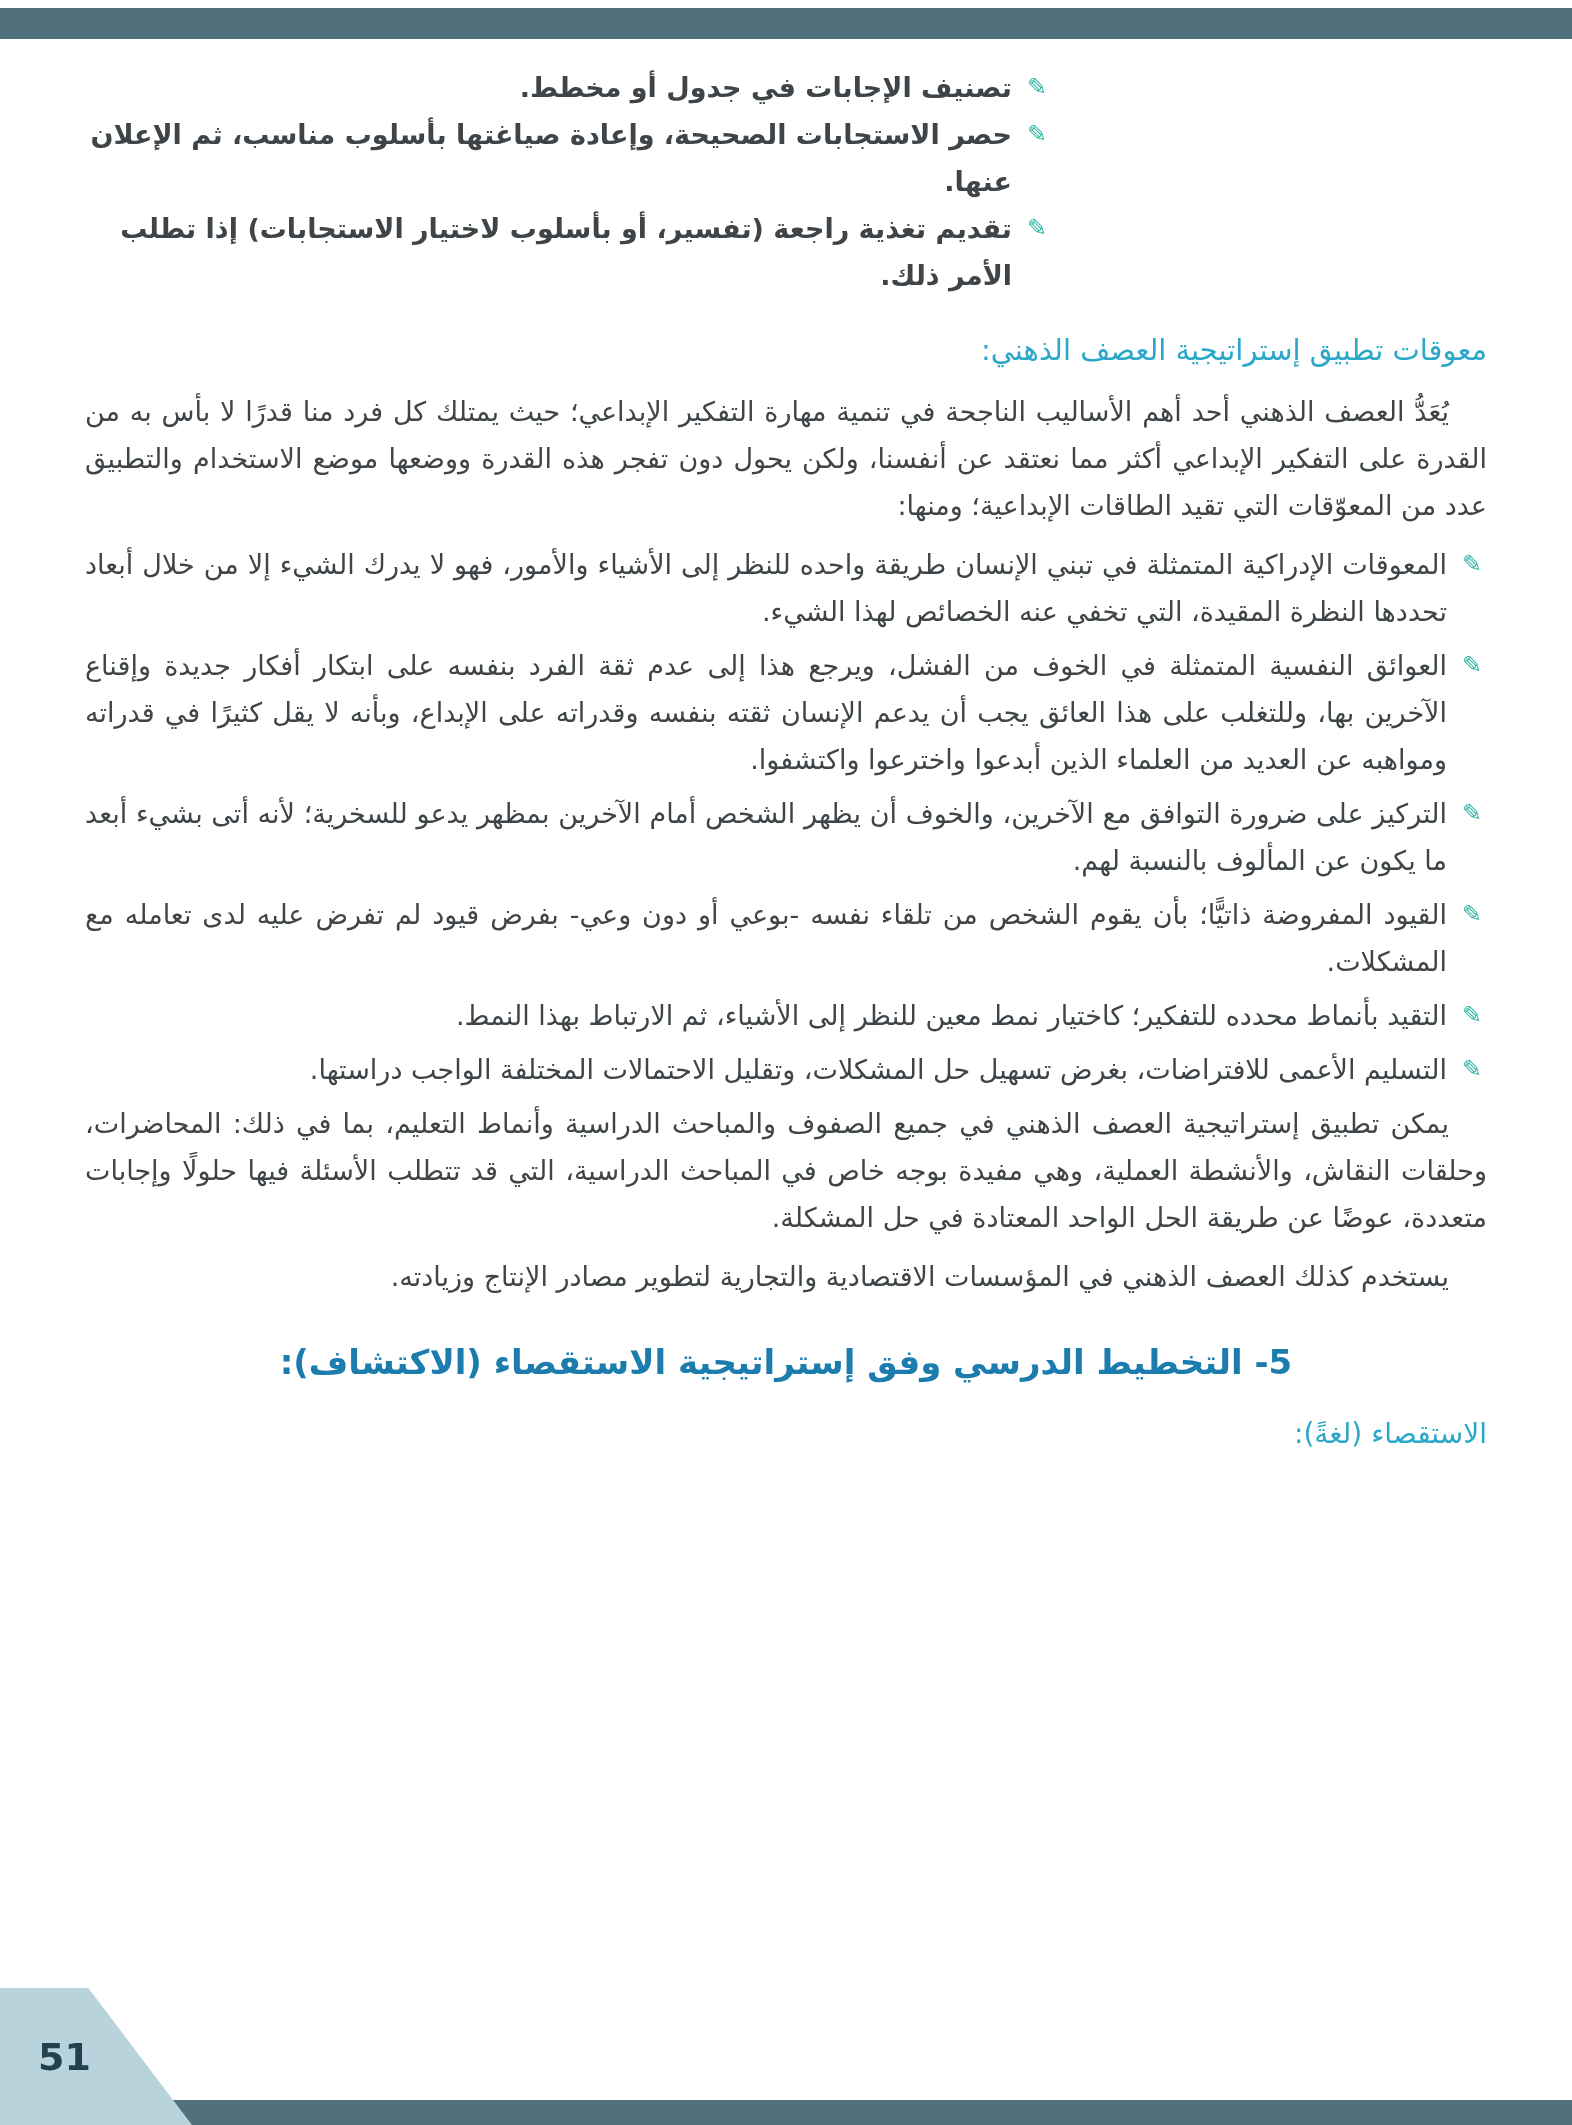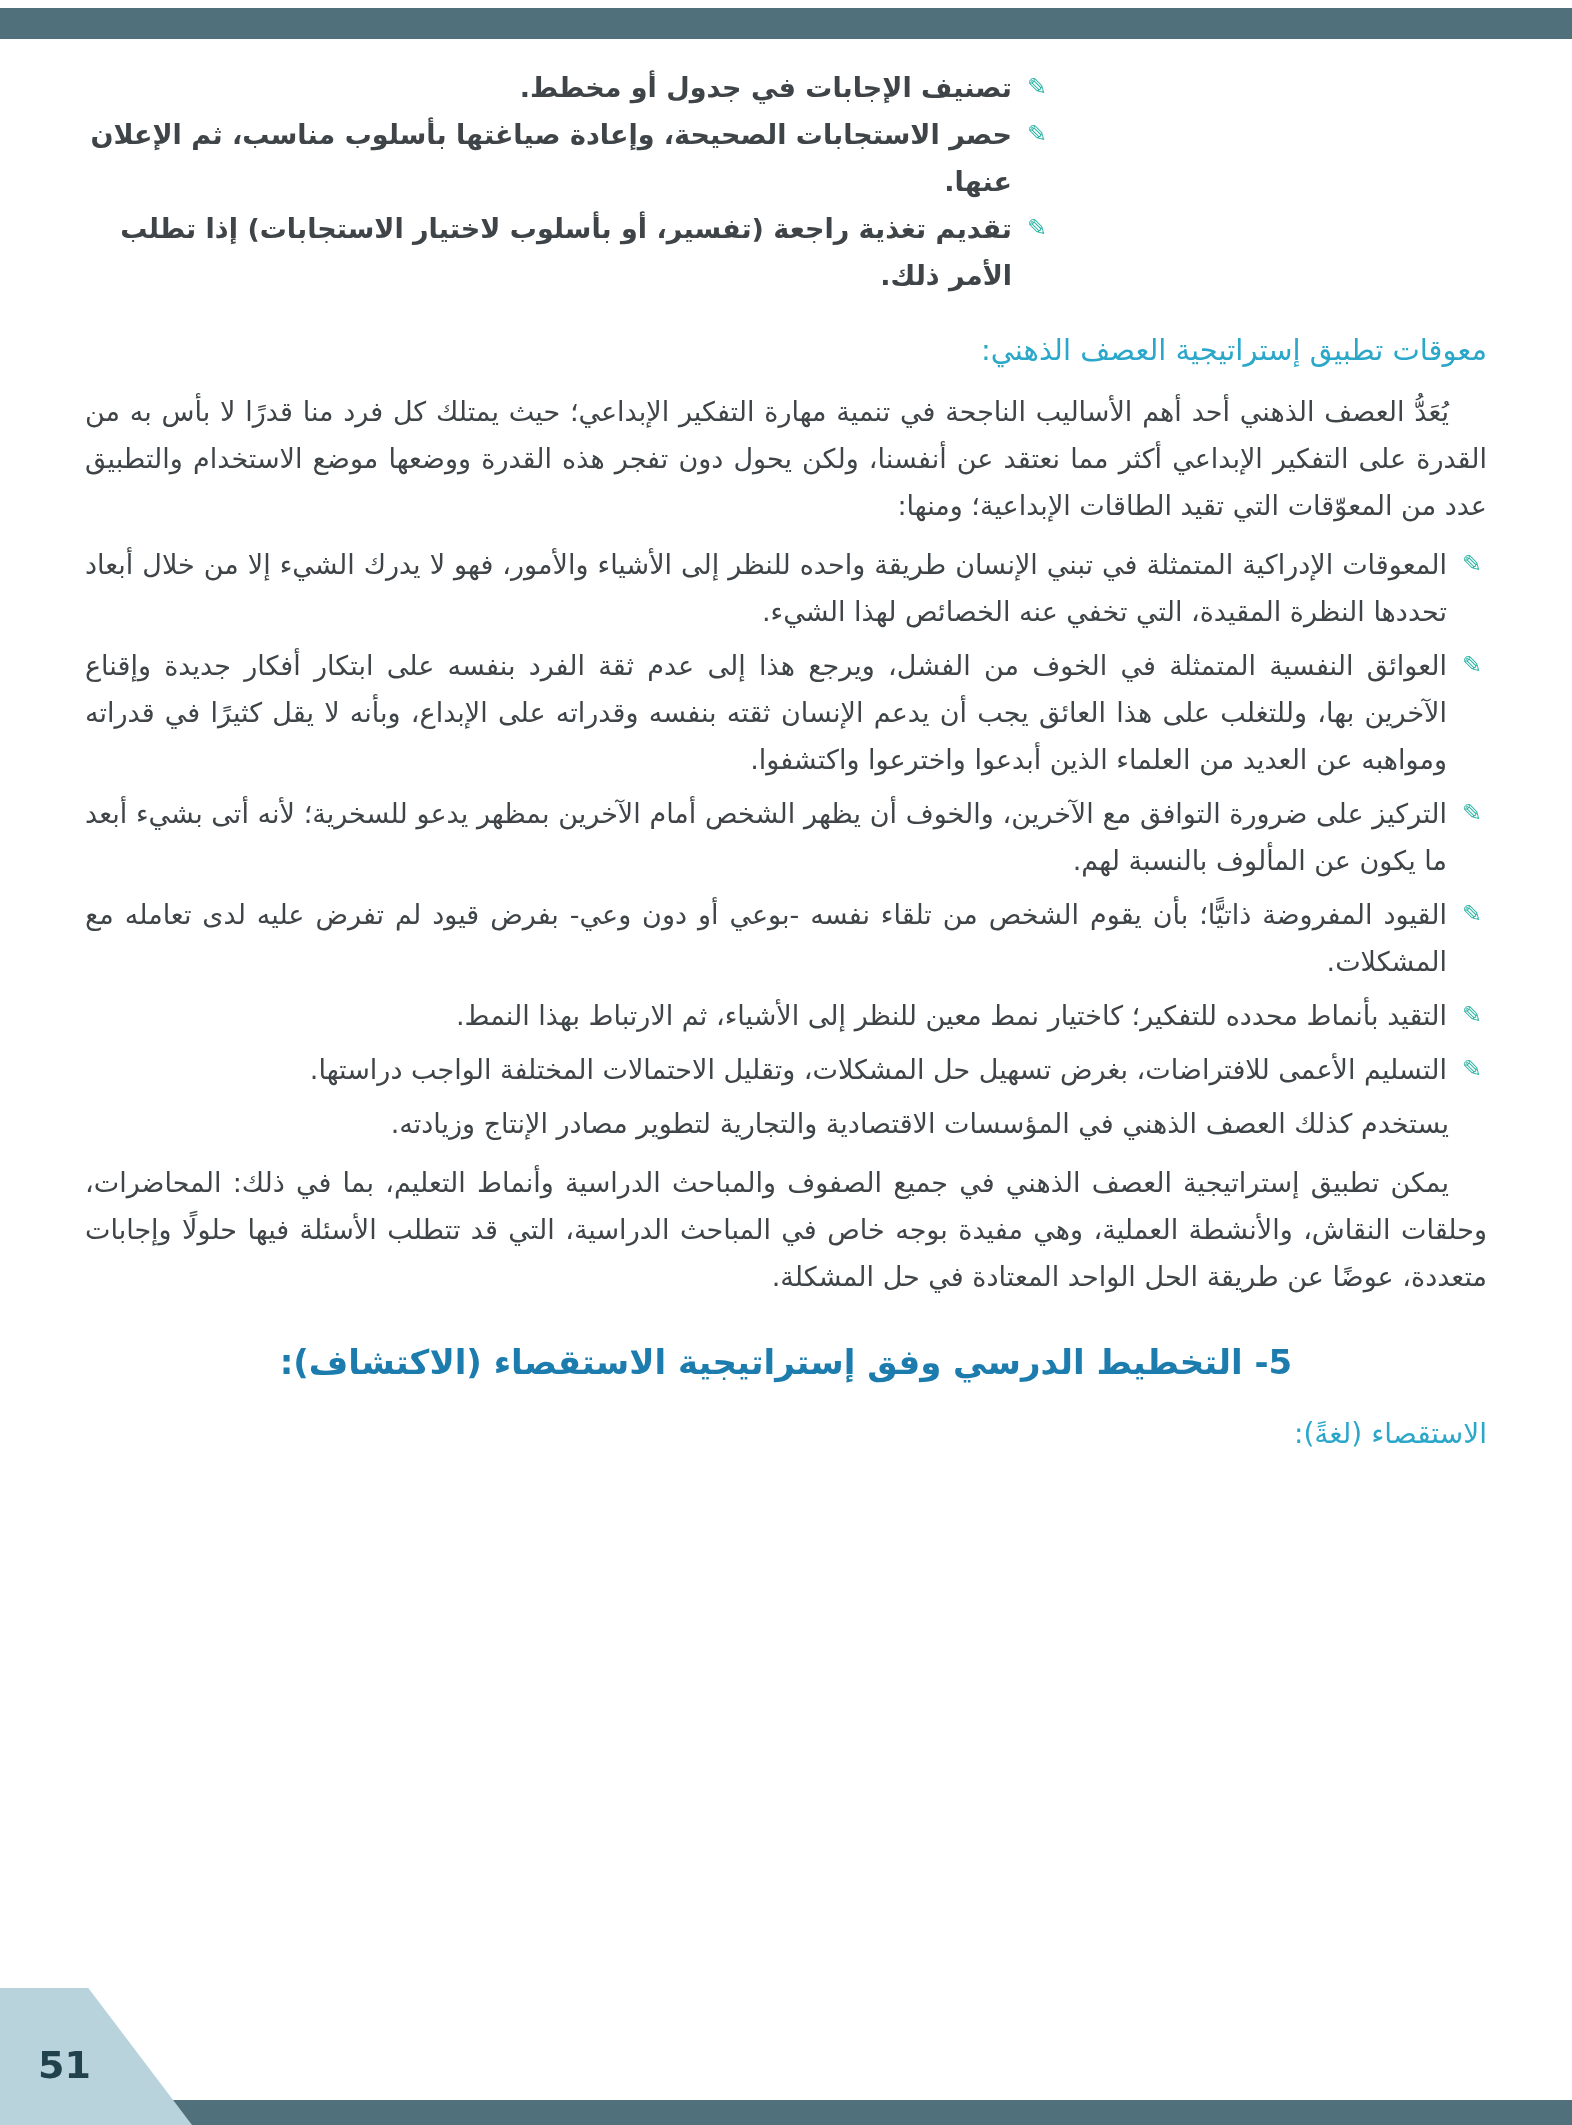--- a/index.html
+++ b/index.html
@@ -109,21 +109,21 @@
     position: absolute;
     bottom: 0;
     left: 0;
     width: 192px;
     height: 137px;
     background: var(--footer-shape, #b9d3dc);
     clip-path: polygon(0 0, 46% 0, 100% 100%, 0 100%);
   }
   .page-number {
     position: absolute;
-    bottom: 38px;
+    bottom: 46px;
     left: 38px;
     font-size: 38px;
     font-weight: bold;
     color: var(--page-number, #21414d);
   }
 </style>
 </head>
 <body>
 
 <div class="page">
@@ -172,22 +172,22 @@
         <span class="bullet-icon">✎</span>
         <span class="bullet-text">التقيد بأنماط محدده للتفكير؛ كاختيار نمط معين للنظر إلى الأشياء، ثم الارتباط بهذا النمط.</span>
       </li>
       <li class="bullet">
         <span class="bullet-icon">✎</span>
         <span class="bullet-text">التسليم الأعمى للافتراضات، بغرض تسهيل حل المشكلات، وتقليل الاحتمالات المختلفة الواجب دراستها.</span>
       </li>
     </ul>
 
 
+    <p class="para">يمكن تطبيق إستراتيجية العصف الذهني في جميع الصفوف والمباحث الدراسية وأنماط التعليم، بما في ذلك: المحاضرات، وحلقات النقاش، والأنشطة العملية، وهي مفيدة بوجه خاص في المباحث الدراسية، التي قد تتطلب الأسئلة فيها حلولًا وإجابات متعددة، عوضًا عن طريقة الحل الواحد المعتادة في حل المشكلة.</p>
     <p class="para">يستخدم كذلك العصف الذهني في المؤسسات الاقتصادية والتجارية لتطوير مصادر الإنتاج وزيادته.</p>
-    <p class="para">يمكن تطبيق إستراتيجية العصف الذهني في جميع الصفوف والمباحث الدراسية وأنماط التعليم، بما في ذلك: المحاضرات، وحلقات النقاش، والأنشطة العملية، وهي مفيدة بوجه خاص في المباحث الدراسية، التي قد تتطلب الأسئلة فيها حلولًا وإجابات متعددة، عوضًا عن طريقة الحل الواحد المعتادة في حل المشكلة.</p>
 
     <h1 class="blue-heading">5- التخطيط الدرسي وفق إستراتيجية الاستقصاء (الاكتشاف):</h1>
 
     <h3 class="teal-heading sub">الاستقصاء (لغةً):</h3>
 
 
   </main>
 
   <div class="footer-bar"></div>
   <div class="footer-shape"></div>

